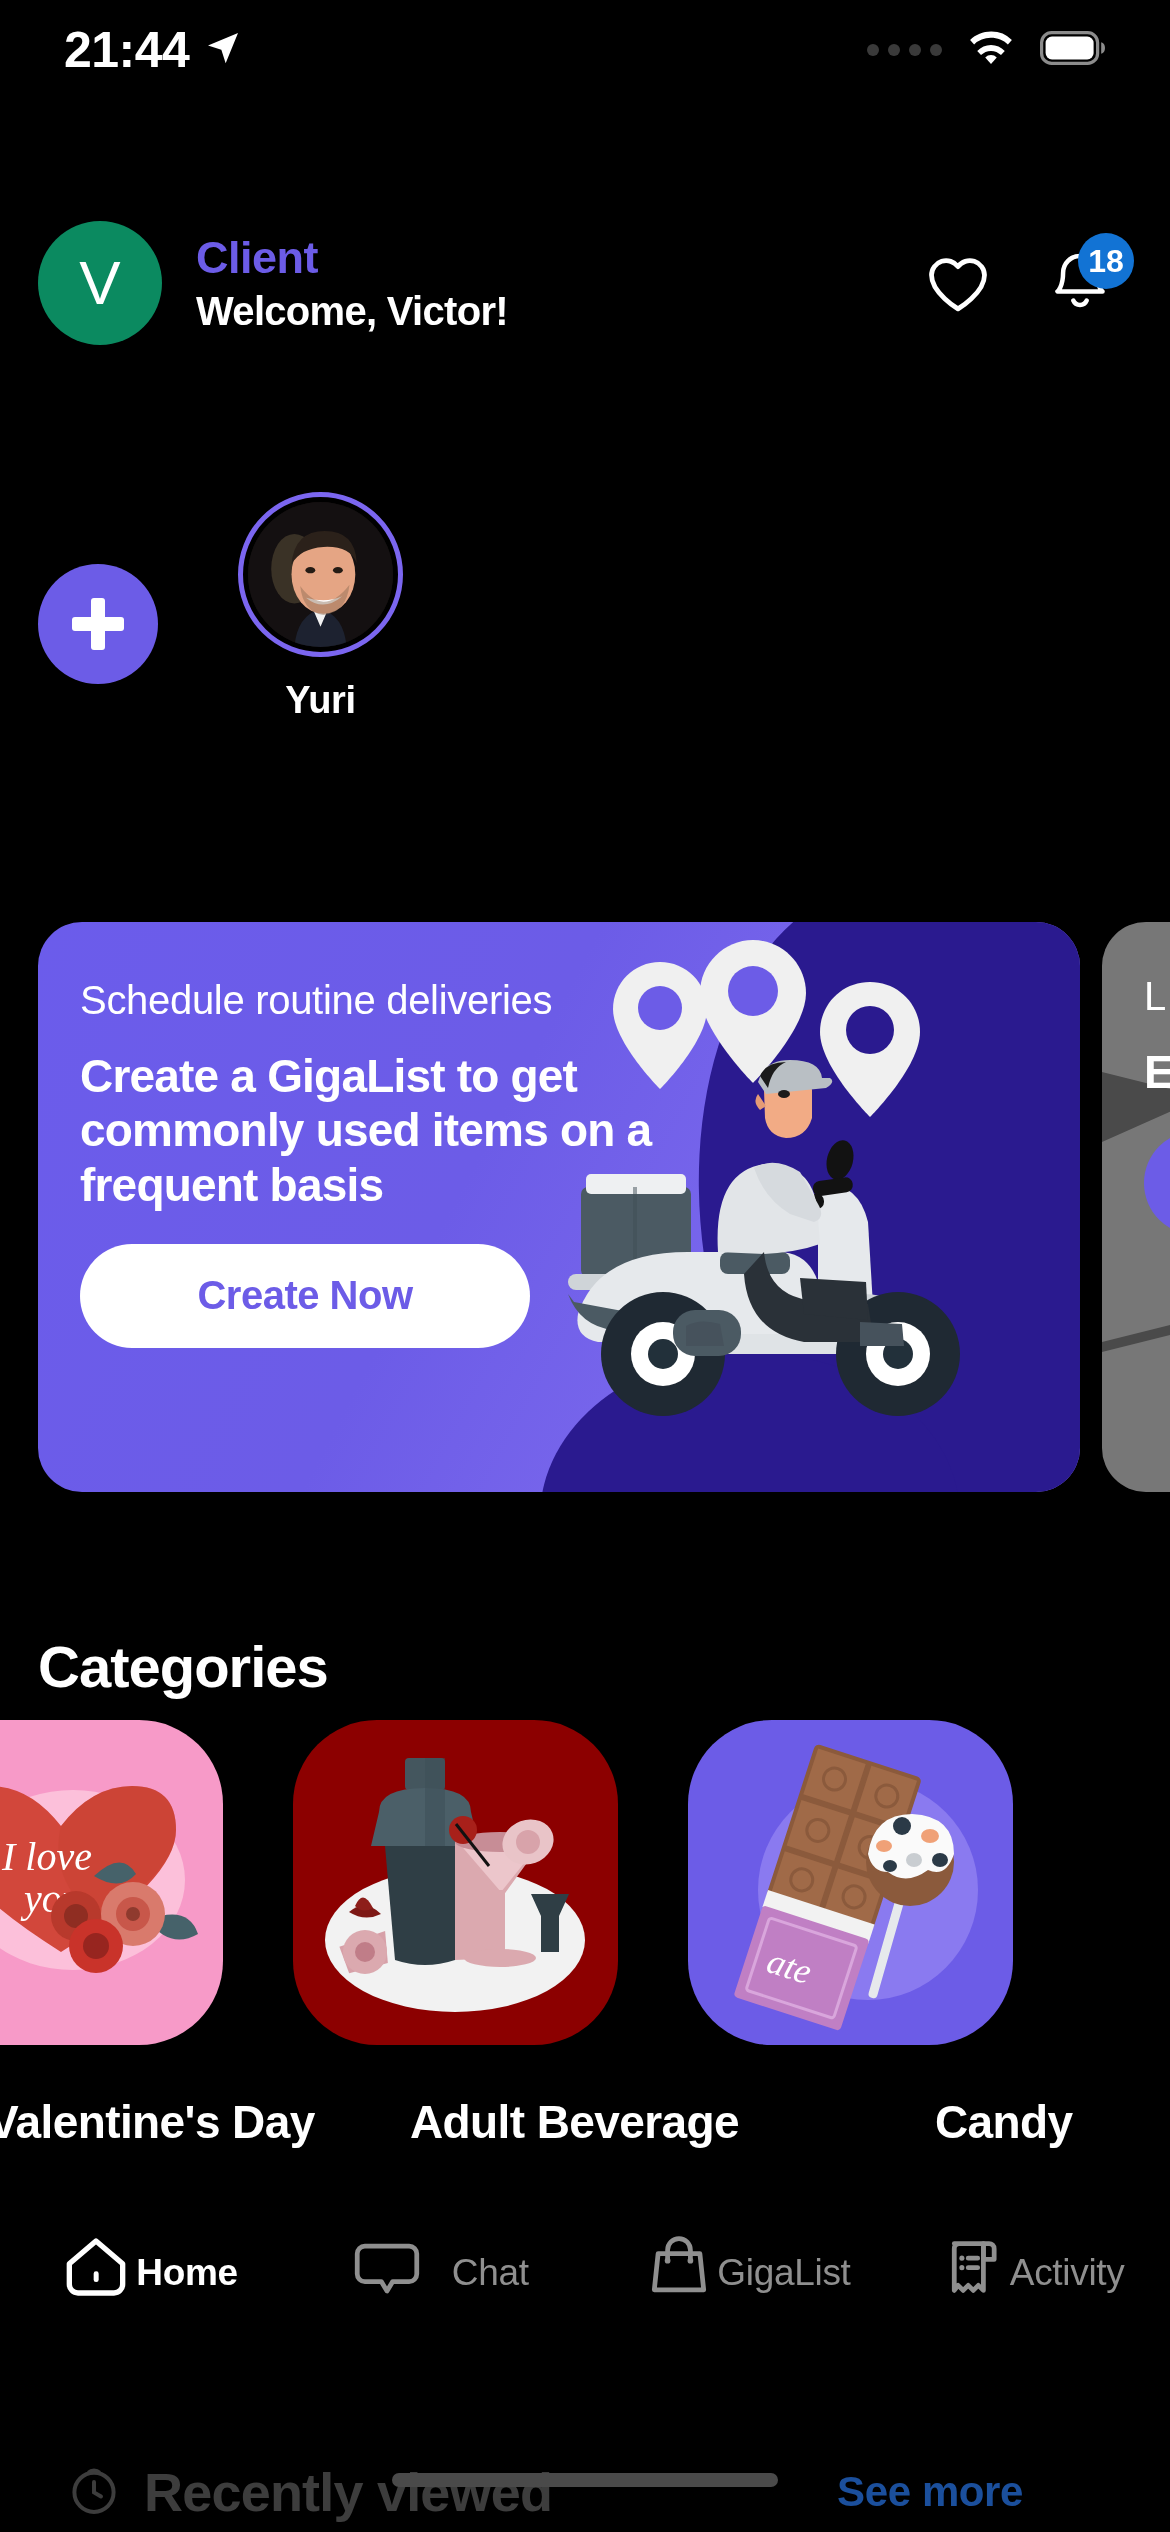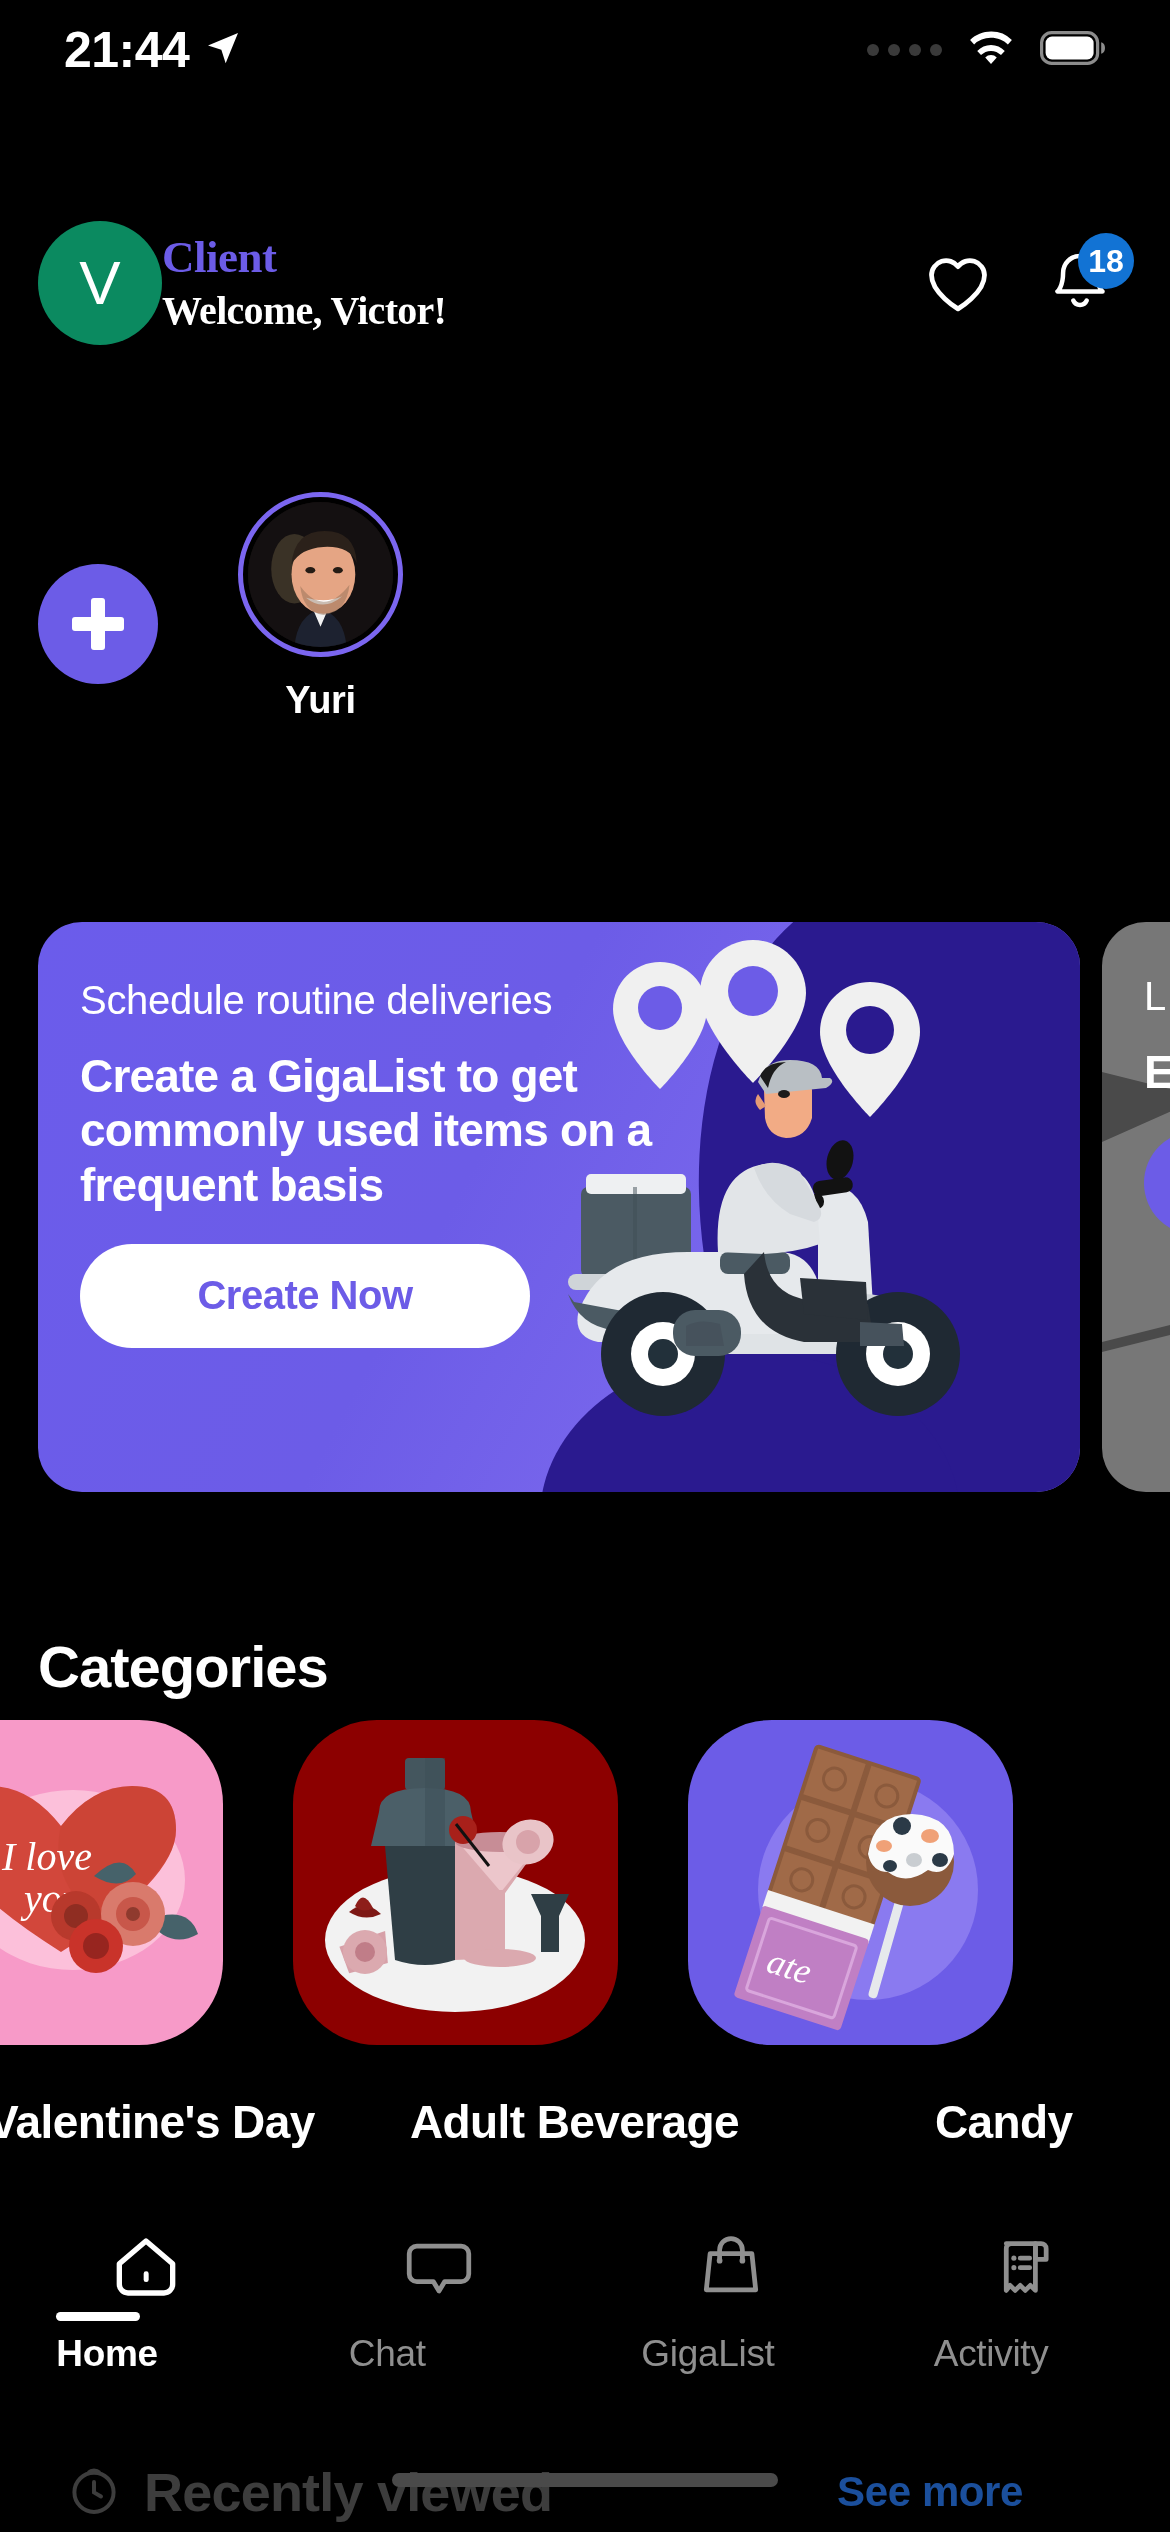--- a/index.html
+++ b/index.html
@@ -28,21 +28,21 @@
     position:absolute; top:198px; left:0; width:1170px; height:170px;
     display:flex; align-items:center; padding:0 44px 0 38px;
   }
   .avatar-circle{
     width:124px;height:124px;border-radius:50%;
     background:#0b8a60;
     display:flex;align-items:center;justify-content:center;
     color:#fff;font-size:62px;font-weight:400;line-height:1;
     flex:0 0 auto;
   }
-  .header-text{ display:flex; flex-direction:column; gap:4px;font-family:Liberation Serif, serif; }
+  .header-text{ margin-left:34px; display:flex; flex-direction:column; gap:4px; }
   .role{ color:#6C5CE7; font-size:45px; font-weight:700; letter-spacing:-0.5px; line-height:1.15; }
   .welcome{ color:#fff; font-size:40px; font-weight:700; letter-spacing:-0.7px; line-height:1.15; }
   .header-actions{ margin-left:auto; display:flex; align-items:center; gap:50px; padding-right:10px;}
   .icon-btn{ position:relative; width:72px; height:72px; display:flex; align-items:center; justify-content:center;}
   .badge{
     position:absolute; top:-14px; right:-18px;
     min-width:56px;height:56px;border-radius:28px;
     background:#1273d4; color:#fff;
     display:flex;align-items:center;justify-content:center;
     font-size:32px;font-weight:600; padding:0 6px;
@@ -142,21 +142,21 @@
     position:absolute; top:2095px; color:#fff; font-size:46px;
     font-weight:700; letter-spacing:-0.6px; white-space:nowrap;
   }
 
   
   .bottomnav{
     position:absolute; top:2212px; left:0; width:1170px; height:182px;
     display:flex; align-items:flex-start; justify-content:space-around;
     background:#000; padding-top:12px; z-index:20;
   }
-  .nav-item{ display:flex; flex-direction:column; width:180px;text-decoration:underline; }
+  .nav-item{ display:flex; flex-direction:row; align-items:center; width:180px;text-decoration:underline; }
   .nav-icon{ height:86px; display:flex; align-items:center; justify-content:center; }
   .nav-underline{ width:84px; height:9px; border-radius:5px; background:#fff; margin-top:2px; }
   .nav-underline.hidden{ visibility:hidden; }
   .nav-label{ color:#8f8f8f; font-size:37px; font-weight:400; margin-top:12px; letter-spacing:-0.3px;}
   .nav-item.active .nav-label{ color:#fff; font-weight:700; }
 
   
   .recent-row{
     position:absolute; top:2452px; left:0; width:1069px; height:80px;
     display:flex; align-items:center; padding:0 46px 0 66px;

